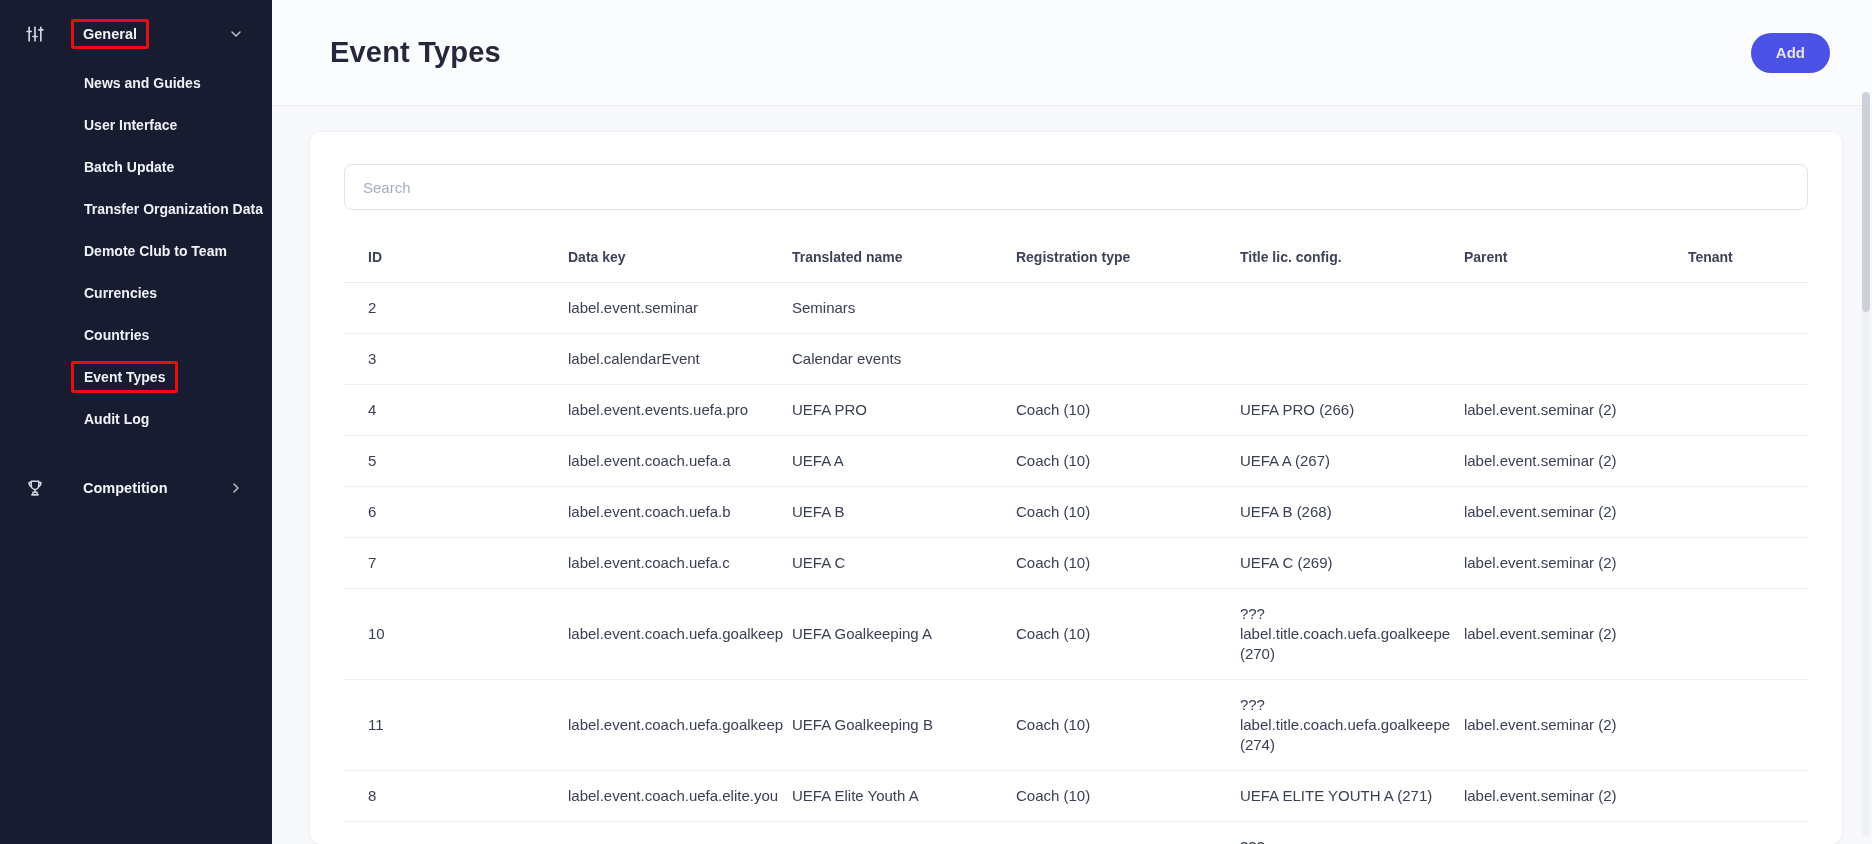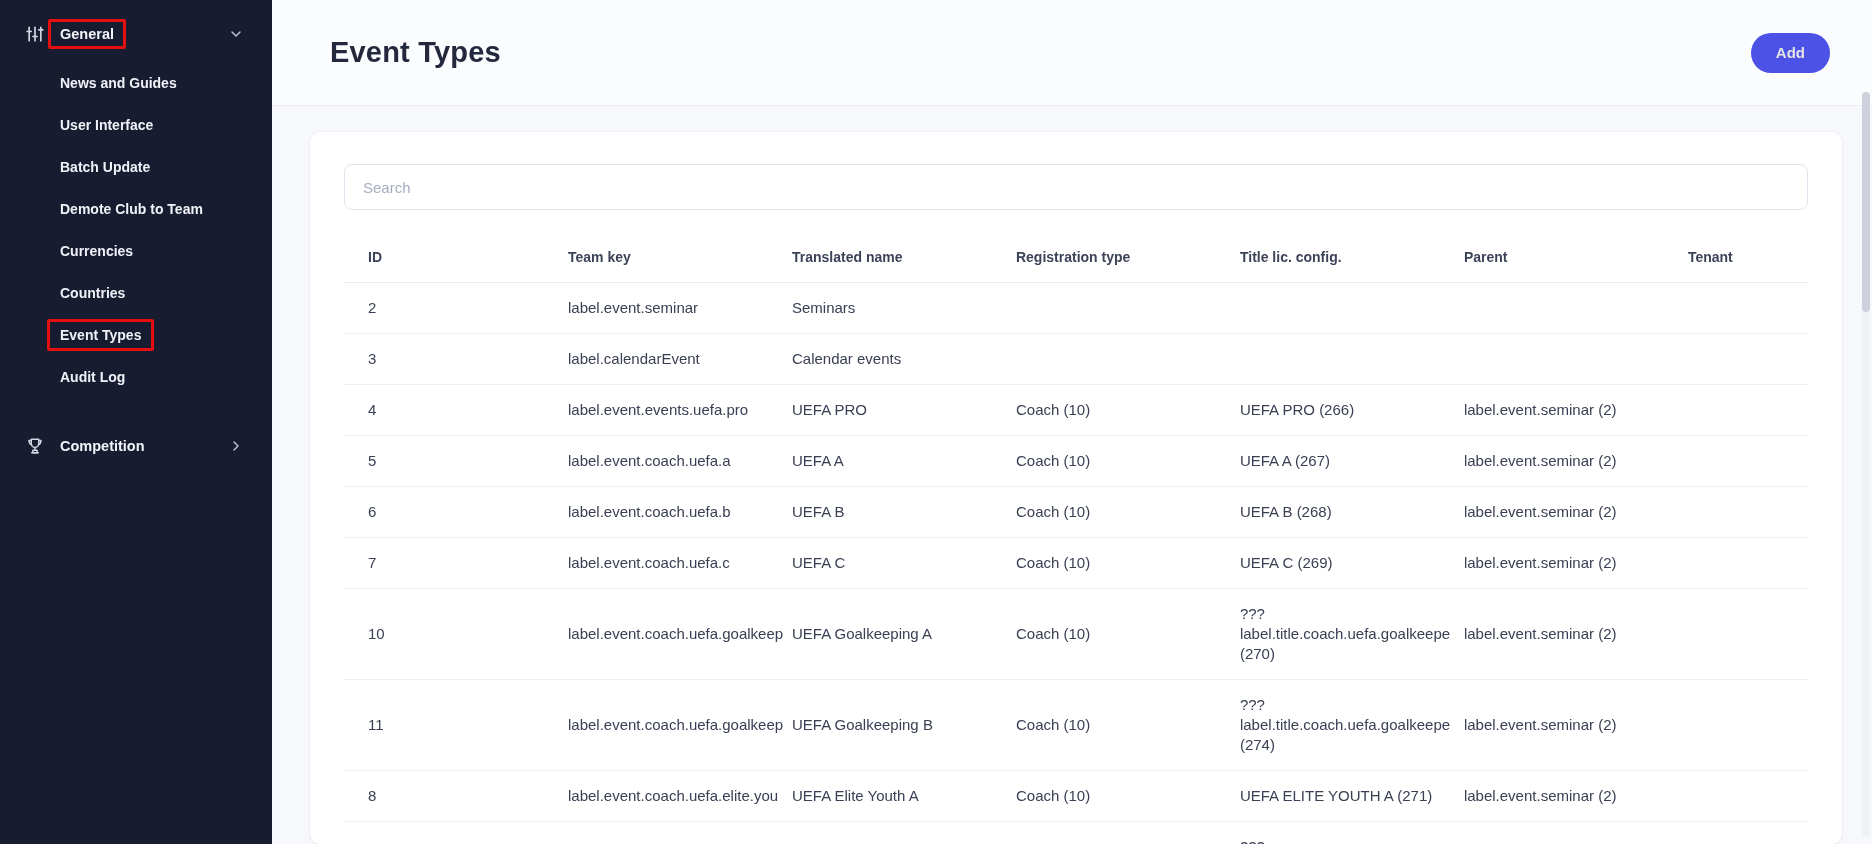--- a/index.html
+++ b/index.html
@@ -9,25 +9,25 @@
     font-family:"Liberation Sans", sans-serif;
     background:#f7f8fb; color:#3a4054;
   }
   .app { display:flex; width:100%; height:100%; position:relative; }
 
   
   .sidebar {
     width:272px; min-width:272px; height:100%;
     background:#181c30; color:#eef0f6; padding-top:10px;
   }
-  .nav-top { display:flex; align-items:center; height:48px; padding:0 28px 0 24px; cursor:pointer; }
+  .nav-top { display:flex; align-items:center; height:48px; padding:0 28px 0 24px; cursor:pointer;gap:23px; }
   .nav-top .icon { width:22px; height:22px; margin-right:14px; display:flex; align-items:center; justify-content:center; }
   .nav-top .label { font-size:14.5px; font-weight:700; color:#f3f5fa; }
   .chev { margin-left:auto; display:flex; opacity:.9; }
-  .subnav { padding:4px 0 12px; }
+  .subnav { padding:4px 0 12px;margin-left:24px; }
   .sub-item { padding:13px 0 13px 60px; font-size:14px; font-weight:600; color:#f0f2f8; cursor:pointer; }
   .section-gap { height:12px; }
 
   .red-box {
     display:inline-block; border:3px solid #e60f0f; border-radius:2px;
   }
   .red-box.general { padding:4px 9px; margin:0 -12px; }
   .red-box.eventtypes { padding:5px 10px; margin:-8px -13px; }
 
   
@@ -97,20 +97,21 @@
         <svg width="16" height="16" viewBox="0 0 24 24" fill="none" stroke="#cfd3e2" stroke-width="2.2" stroke-linecap="round" stroke-linejoin="round">
             <polyline points="6 9 12 15 18 9"></polyline>
           </svg>
       </span>
     </div>
 
     <nav class="subnav">
       <div class="sub-item"><span>News and Guides</span></div>
       <div class="sub-item"><span>User Interface</span></div>
       <div class="sub-item"><span>Batch Update</span></div>
+      <div class="sub-item"><span>Transfer Organization Data</span></div>
       <div class="sub-item"><span>Demote Club to Team</span></div>
       <div class="sub-item"><span>Currencies</span></div>
       <div class="sub-item"><span>Countries</span></div>
       <div class="sub-item"><span class="red-box eventtypes"><span>Event Types</span></span></div>
       <div class="sub-item"><span>Audit Log</span></div>
     </nav>
 
     <div class="section-gap"></div>
 
 
@@ -152,21 +153,21 @@
             <col style="width:15.3%">
             <col style="width:15.3%">
             <col style="width:15.3%">
             <col style="width:15.3%">
             <col style="width:15.3%">
             <col style="width:8.2%">
         </colgroup>
         <thead>
           <tr>
             <th>ID</th>
-            <th>Team key</th>
+            <th>Data key</th>
             <th>Translated name</th>
             <th>Registration type</th>
             <th>Title lic. config.</th>
             <th>Parent</th>
             <th>Tenant</th>
           </tr>
         </thead>
         <tbody>
           <tr>
             <td>2</td>

